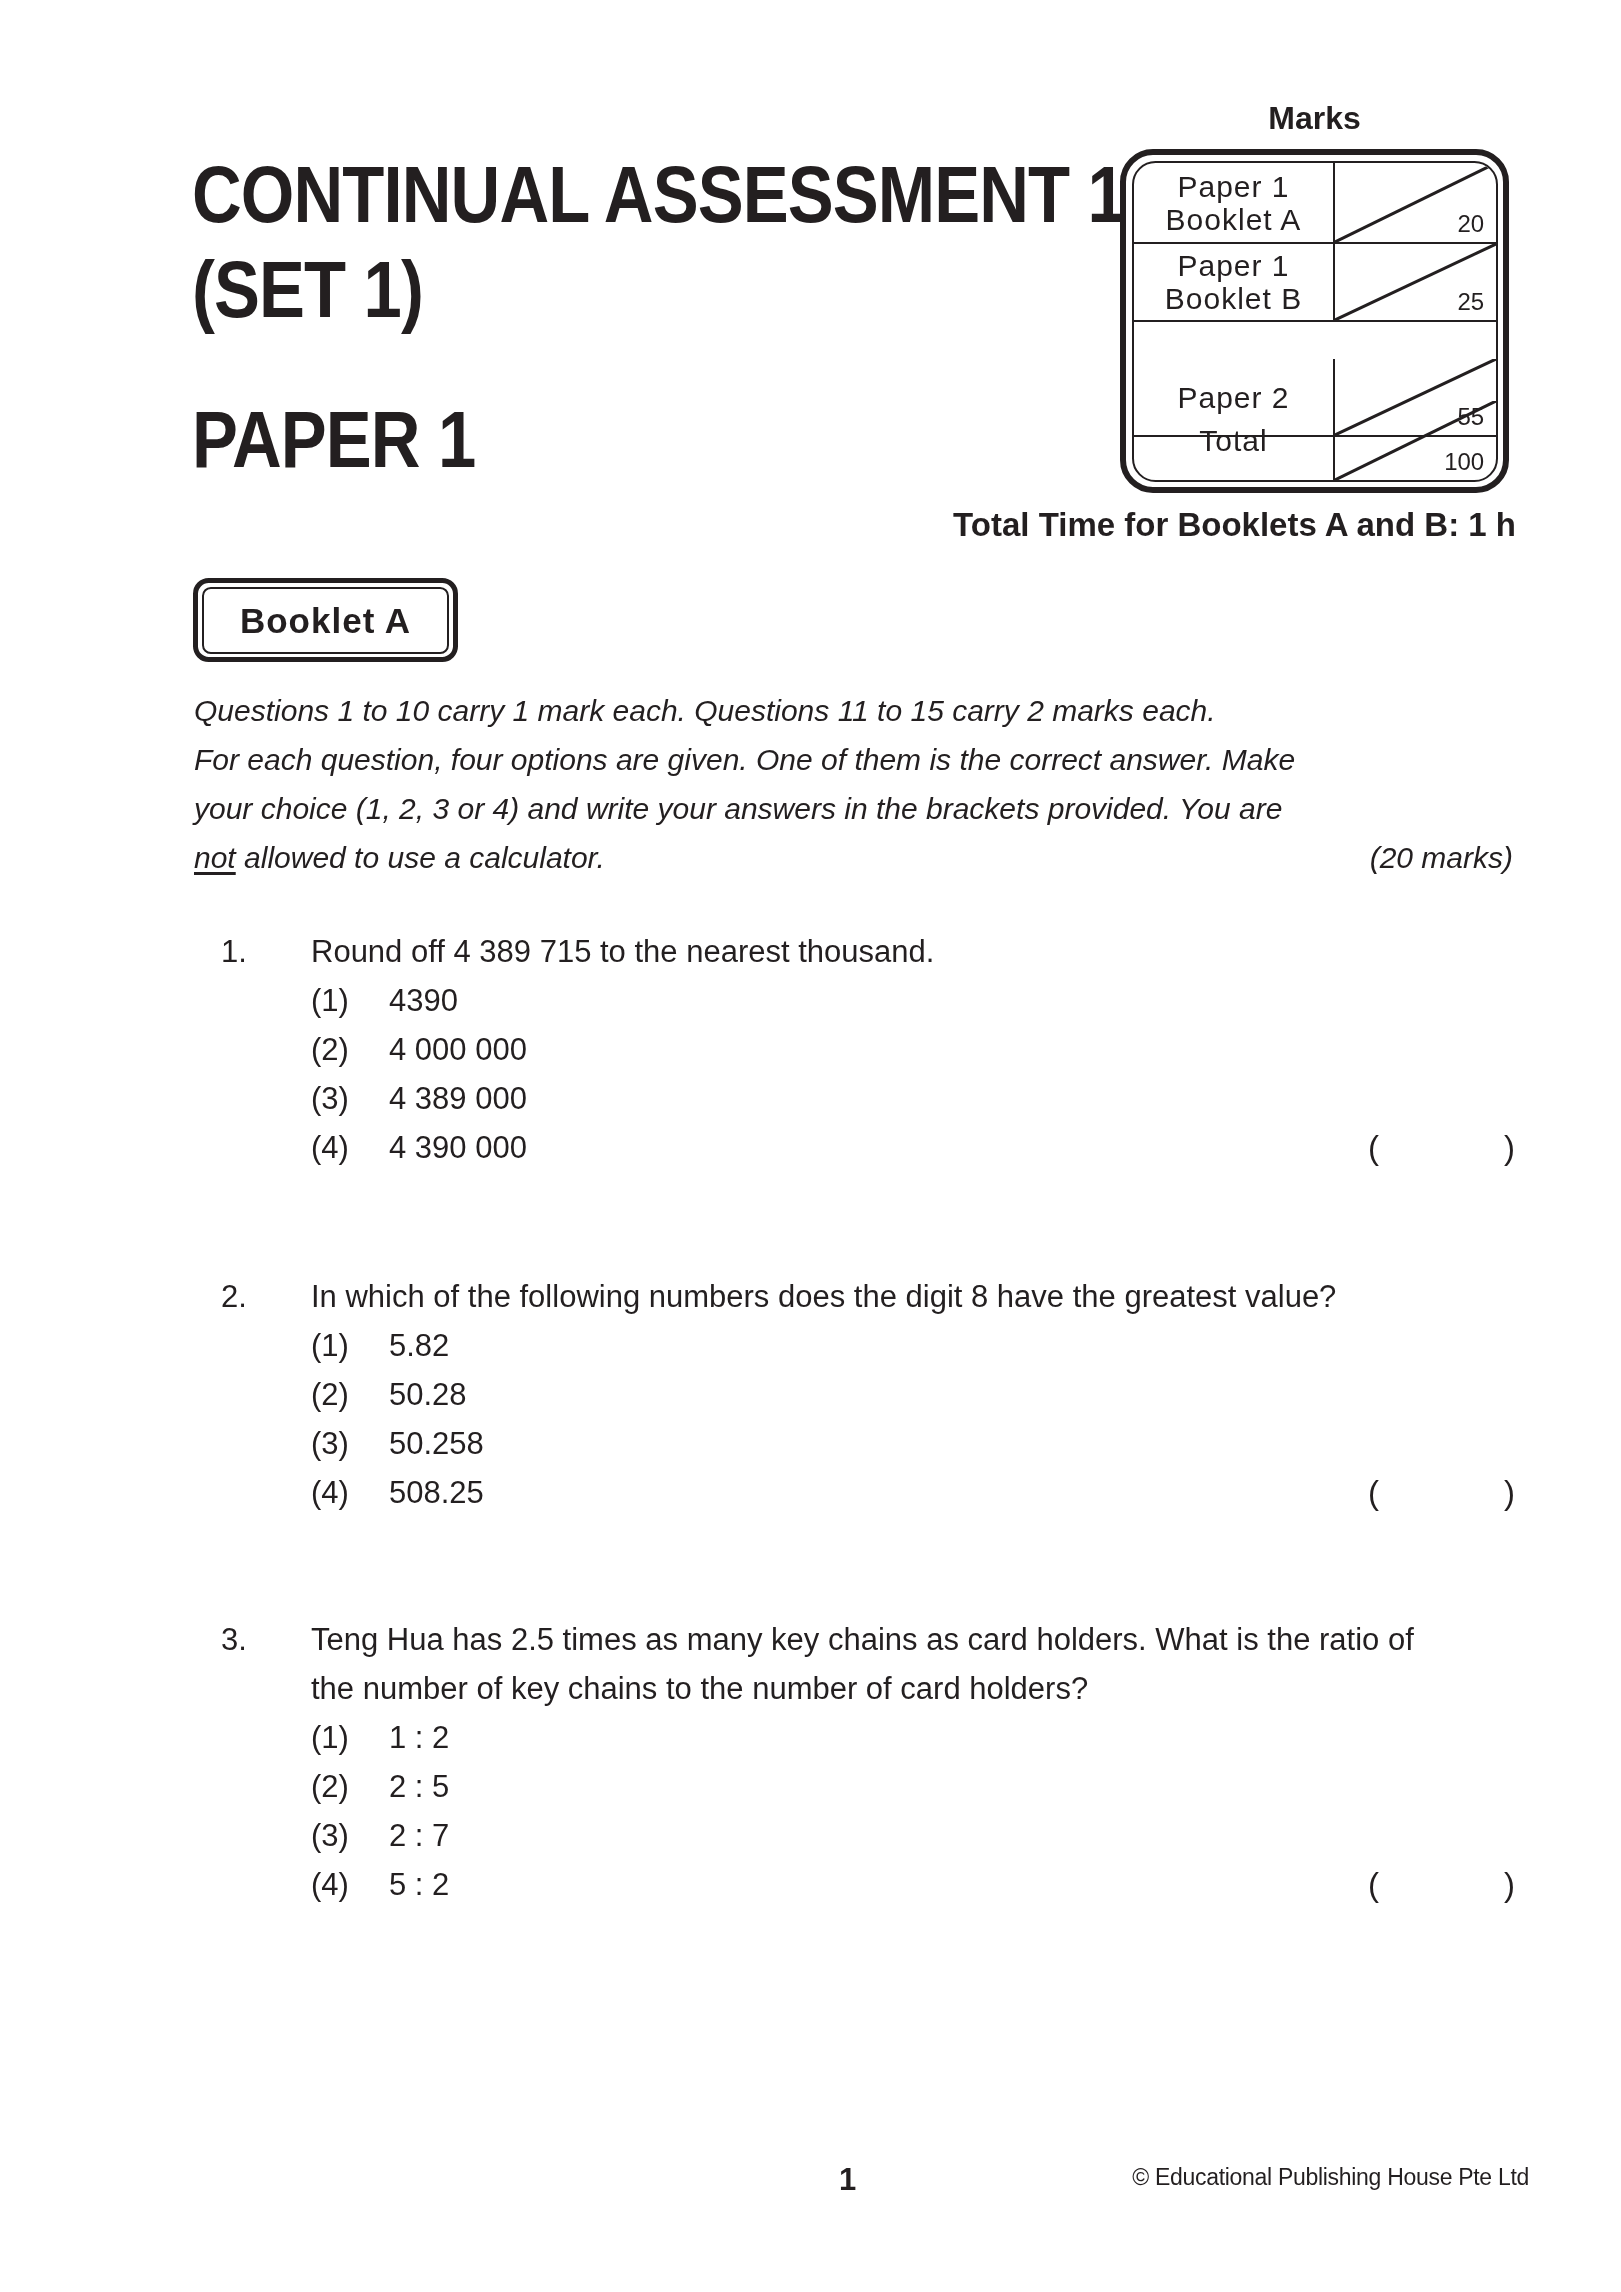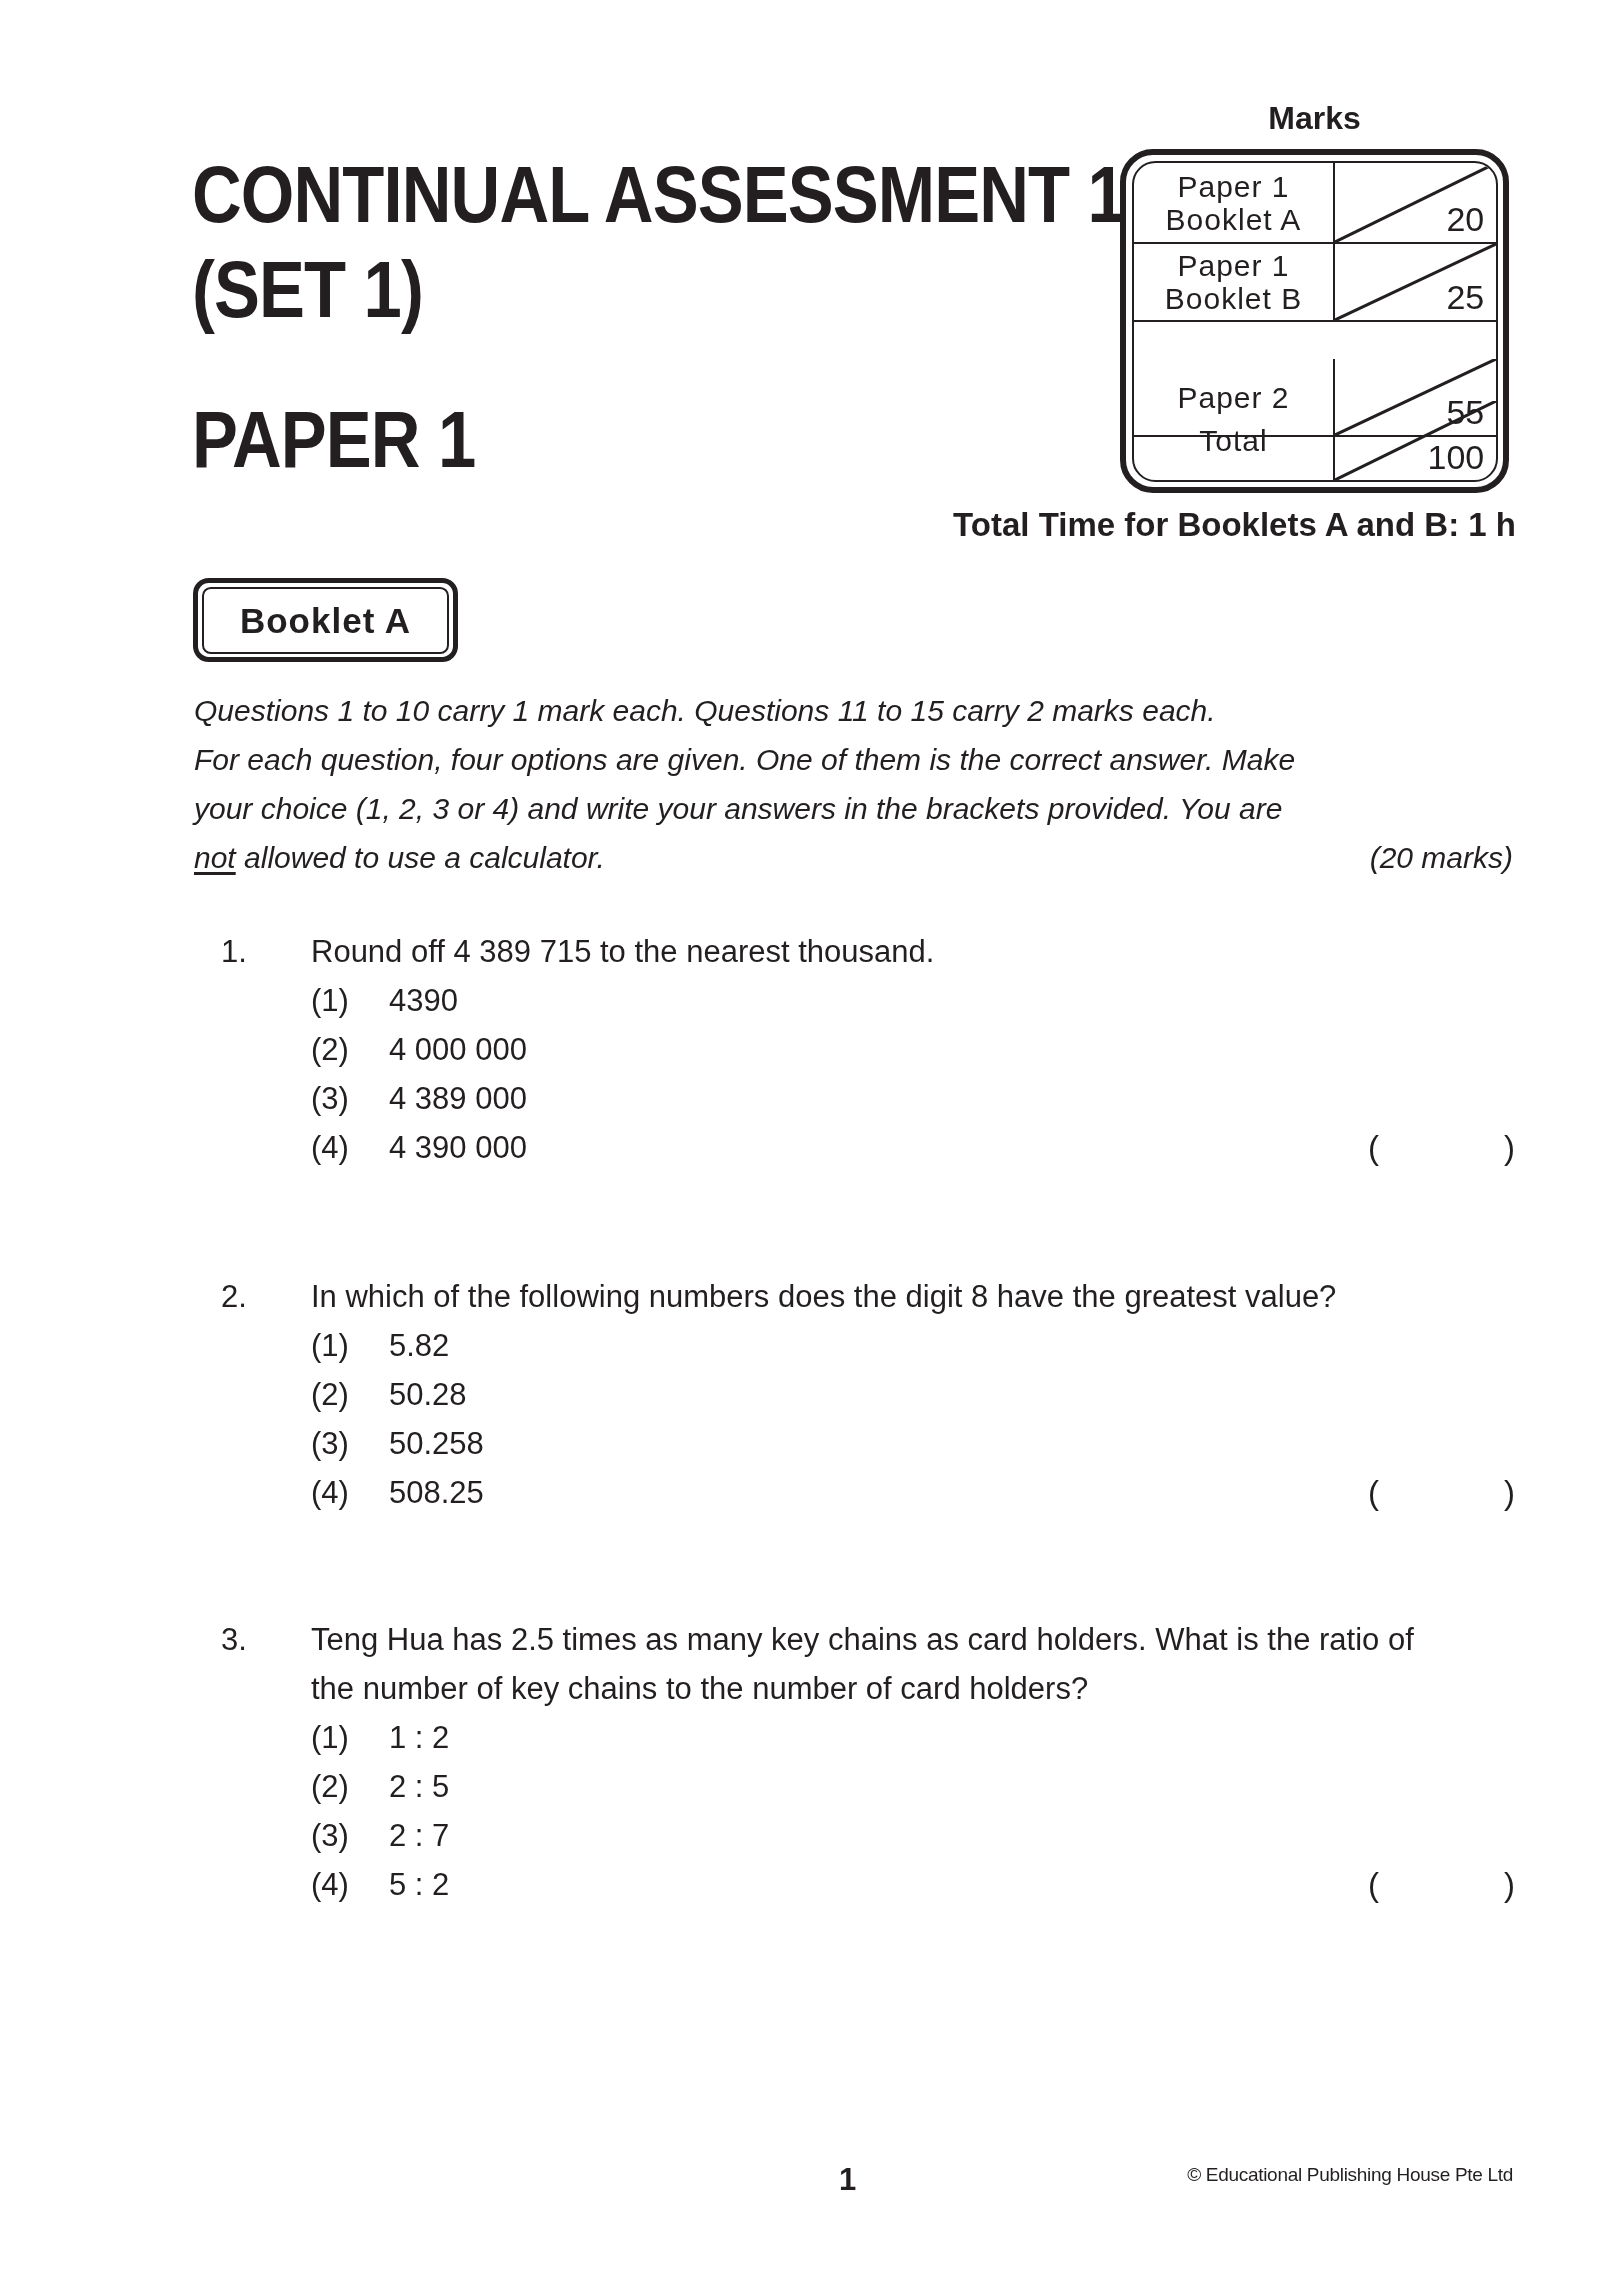--- a/index.html
+++ b/index.html
@@ -43,21 +43,21 @@
     position: absolute; left: 0; top: 0; bottom: 0; width: 201px;
     border-right: 2.9px solid #231f20; box-sizing: border-box;
     display: flex; align-items: center; justify-content: center; text-align: center;
     font-size: 30px; line-height: 1.1; letter-spacing: 1px;
   }
   .marks-value-cell {
     position: absolute; left: 201px; right: 0; top: 0; bottom: 0;
   }
   .marks-value-cell svg { position: absolute; left: 0; top: 0; width: 100%; height: 100%; }
   .marks-value {
-    position: absolute; right: 11.8px; bottom: 5.9px; font-size: 34px; line-height: 1;
+    position: absolute; right: 11.8px; bottom: 5.9px; font-size: 24px; line-height: 1;
   }
 
   .total-time {
     right: 105px; top: 508px; font-weight: 700; font-size: 33px; line-height: 1;
     white-space: nowrap;
   }
 
   
   .booklet-outer {
     left: 193px; top: 578px; width: 265px; height: 84px;
@@ -90,21 +90,21 @@
     position: absolute; right: 0; top: 0; width: 147px; height: 49px;
     display: flex; justify-content: space-between; align-items: center; font-size: 33px;
   }
 
   #q1 { top: 927px; }
   #q2 { top: 1272px; }
   #q3 { top: 1615px; }
 
   
   .page-number { left: 839px; top: 2162px; font-weight: 700; font-size: 31px; }
-  .copyright { right: 108px; top: 2164px; font-size: 19px; letter-spacing: -0.3px; }
+  .copyright { right: 92px; top: 2164px; font-size: 23px; letter-spacing: -0.3px; }
 </style>
 </head>
 <body>
 
 <div class="abs title" id="title-line1">CONTINUAL ASSESSMENT 1</div>
 <div class="abs title" id="title-line2">(SET 1)</div>
 <div class="abs title" id="title-line3">PAPER 1</div>
 
 <div class="abs marks-heading">Marks</div>
 <div class="abs marks-outer"></div>

